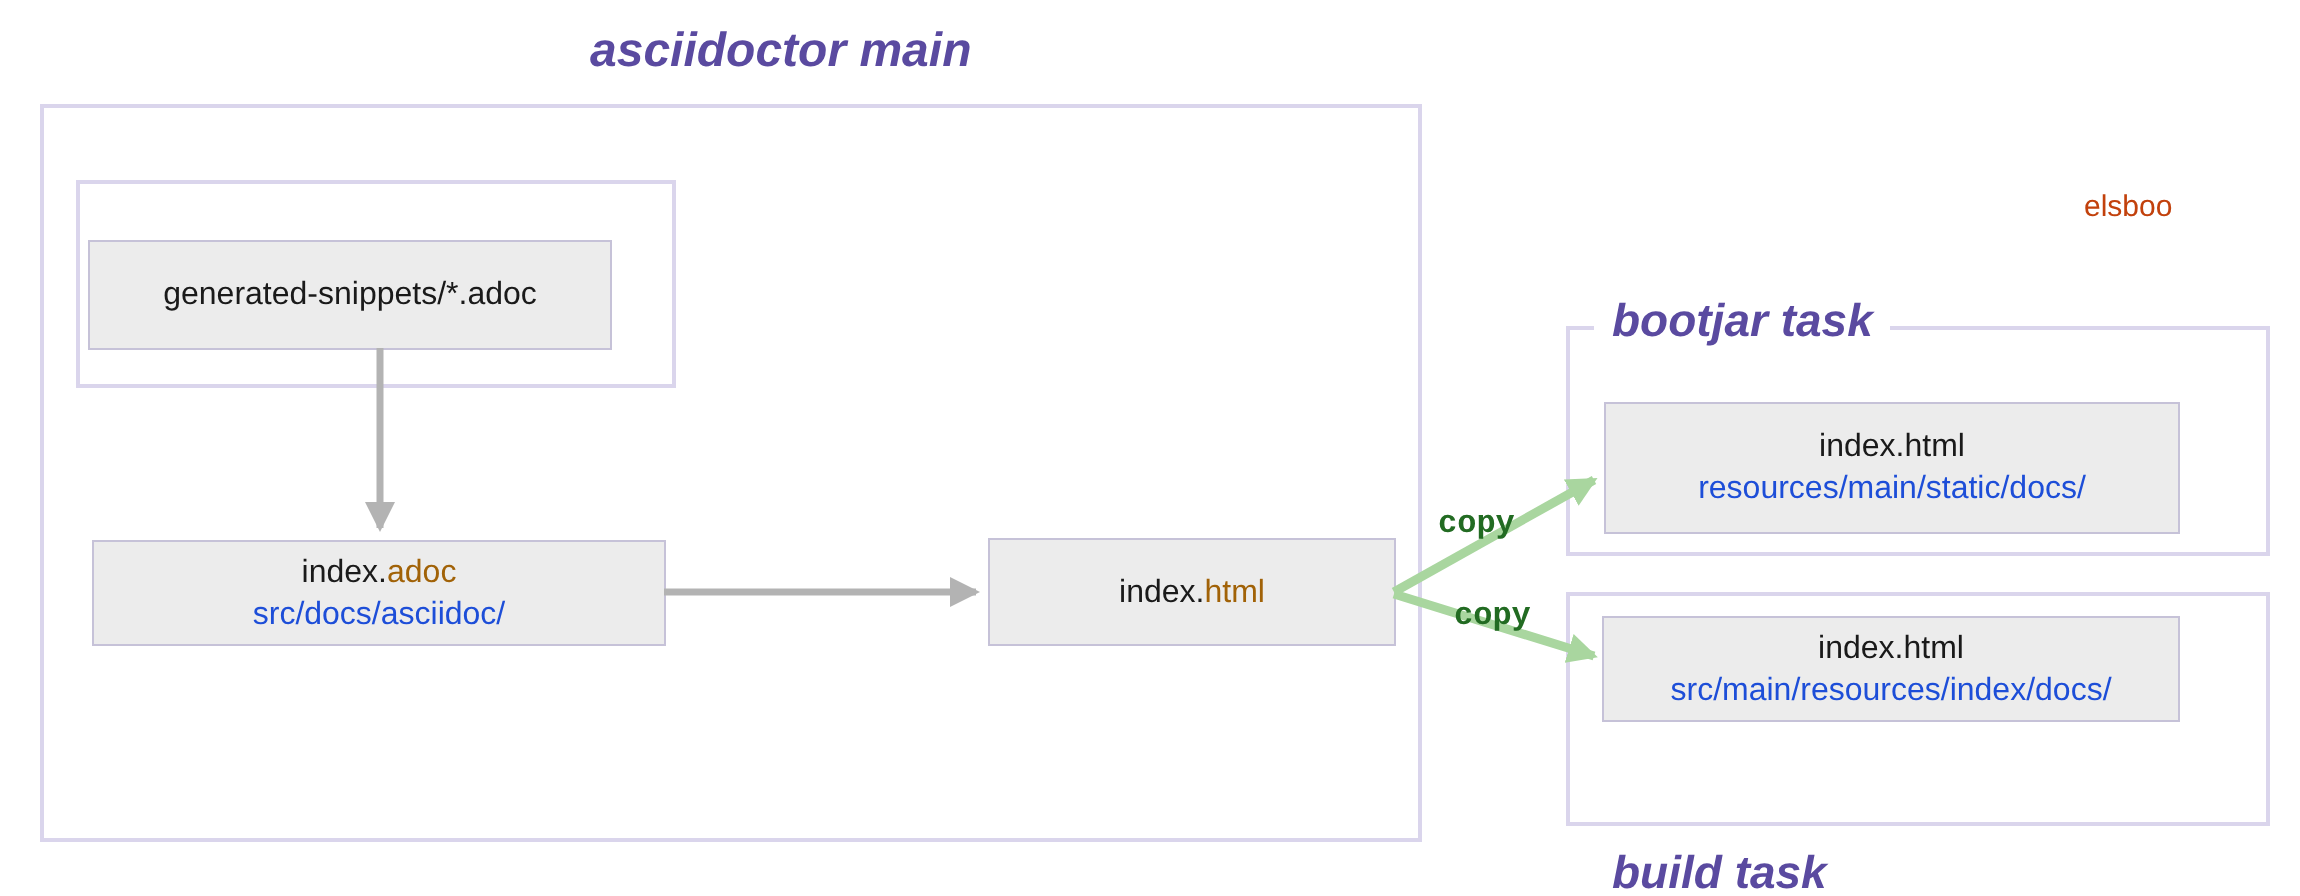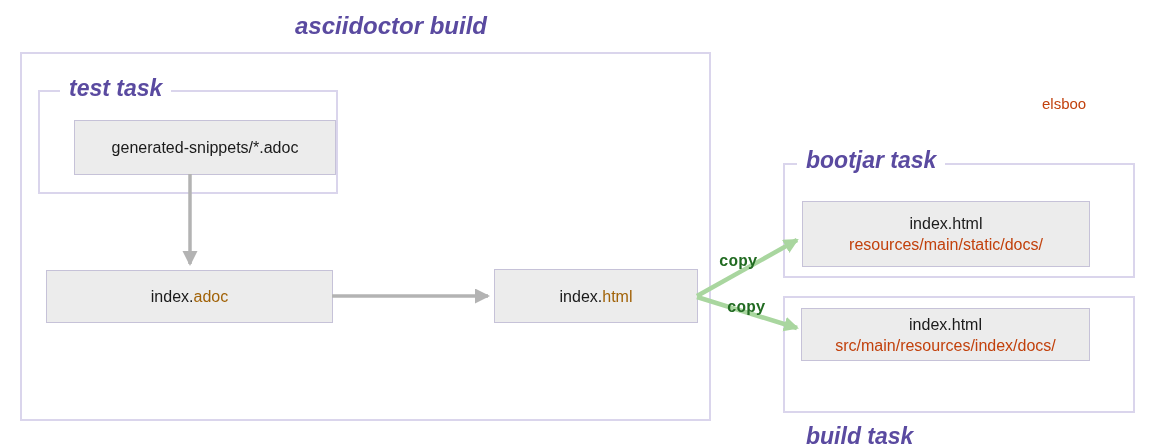--- a/index.html
+++ b/index.html
@@ -52,21 +52,21 @@
     display: flex;
     flex-direction: column;
     align-items: center;
     justify-content: center;
     text-align: center;
     font-size: 16px;
     line-height: 21px;
     color: #1a1a1a;
     z-index: 2;
   }
-  .node .path { color: #c2410c; }
+  .node .path { color: #1d4ed8; }
   .ext-red { color: #a16207; }
 
   .arrow-layer {
     position: absolute;
     left: 0; top: 0;
     width: 1150px; height: 448px;
     z-index: 4;
     pointer-events: none;
   }
   .copy-label {
@@ -84,35 +84,35 @@
     color: #c2410c;
     z-index: 1;
     white-space: nowrap;
   }
 </style>
 </head>
 <body>
 
 <div class="canvas">
 
-  <div class="diagram-title" style="left:295px; top:12px;">asciidoctor build</div>
+  <div class="diagram-title" style="left:295px; top:12px;">asciidoctor main</div>
 
   <div class="watermark" style="left:1042px; top:95px;">elsboo</div>
 
   <div class="group-box" style="left:20px; top:52px; width:687px; height:365px;"></div>
 
   <div class="group-box" style="left:38px; top:90px; width:296px; height:100px;"></div>
-  <div class="group-label" style="left:60px; top:74px;">test task</div>
 
-  <div class="node" style="left:74px; top:120px; width:260px; height:53px;">
+  <div class="node" style="left:44px; top:120px; width:260px; height:53px;">
     <span>generated-snippets/*.adoc</span>
   </div>
 
   <div class="node" style="left:46px; top:270px; width:285px; height:51px;">
     <span><span>index.</span><span class="ext-red">adoc</span></span>
+    <span class="path">src/docs/asciidoc/</span>
   </div>
 
   <div class="node" style="left:494px; top:269px; width:202px; height:52px;">
     <span><span>index.</span><span class="ext-red">html</span></span>
   </div>
 
   <div class="group-box" style="left:783px; top:163px; width:348px; height:111px;"></div>
   <div class="group-label" style="left:797px; top:146px;">bootjar task</div>
 
   <div class="node" style="left:802px; top:201px; width:286px; height:64px;">

